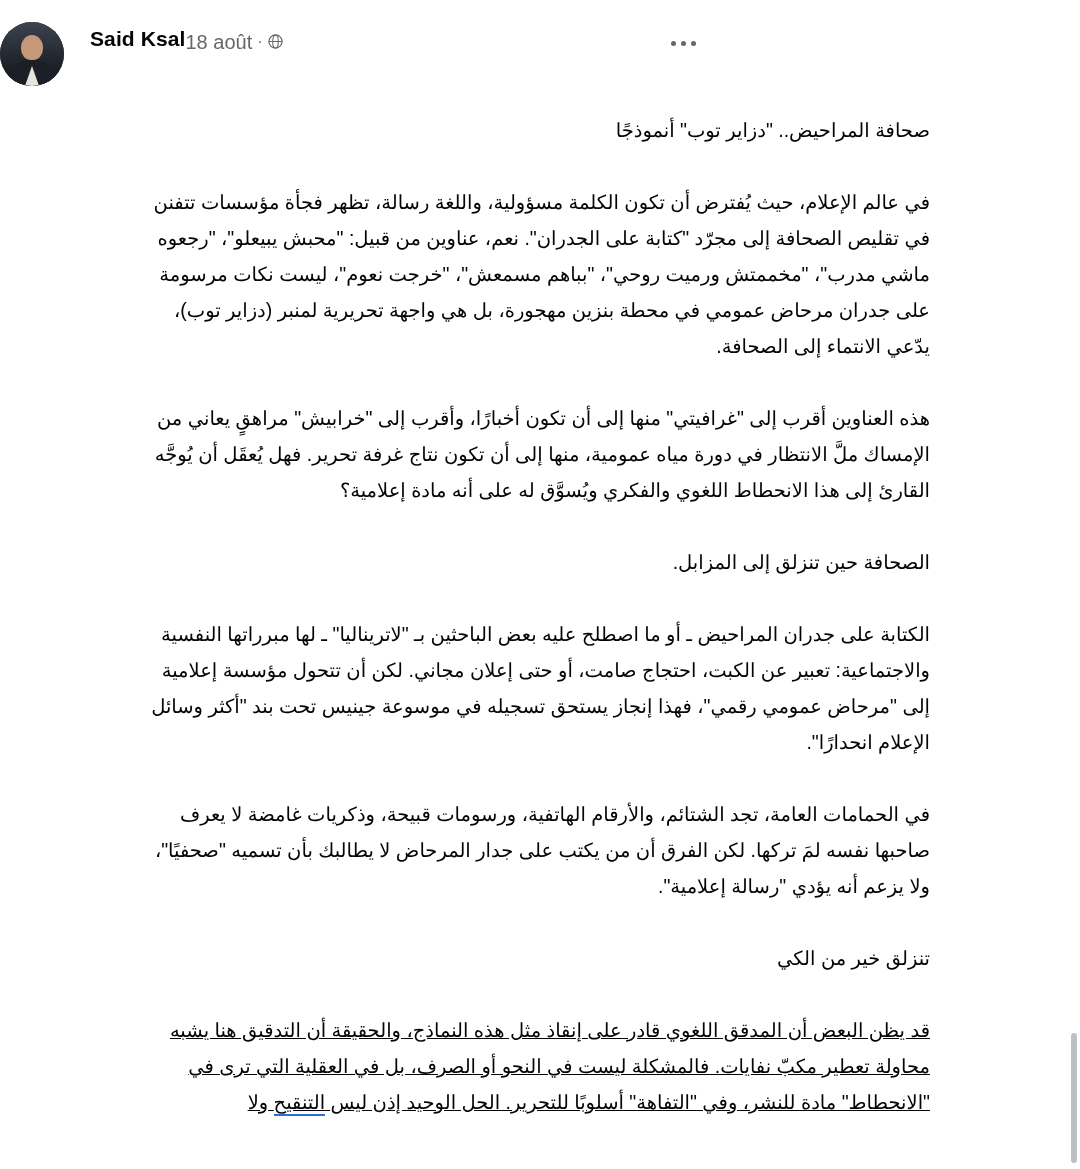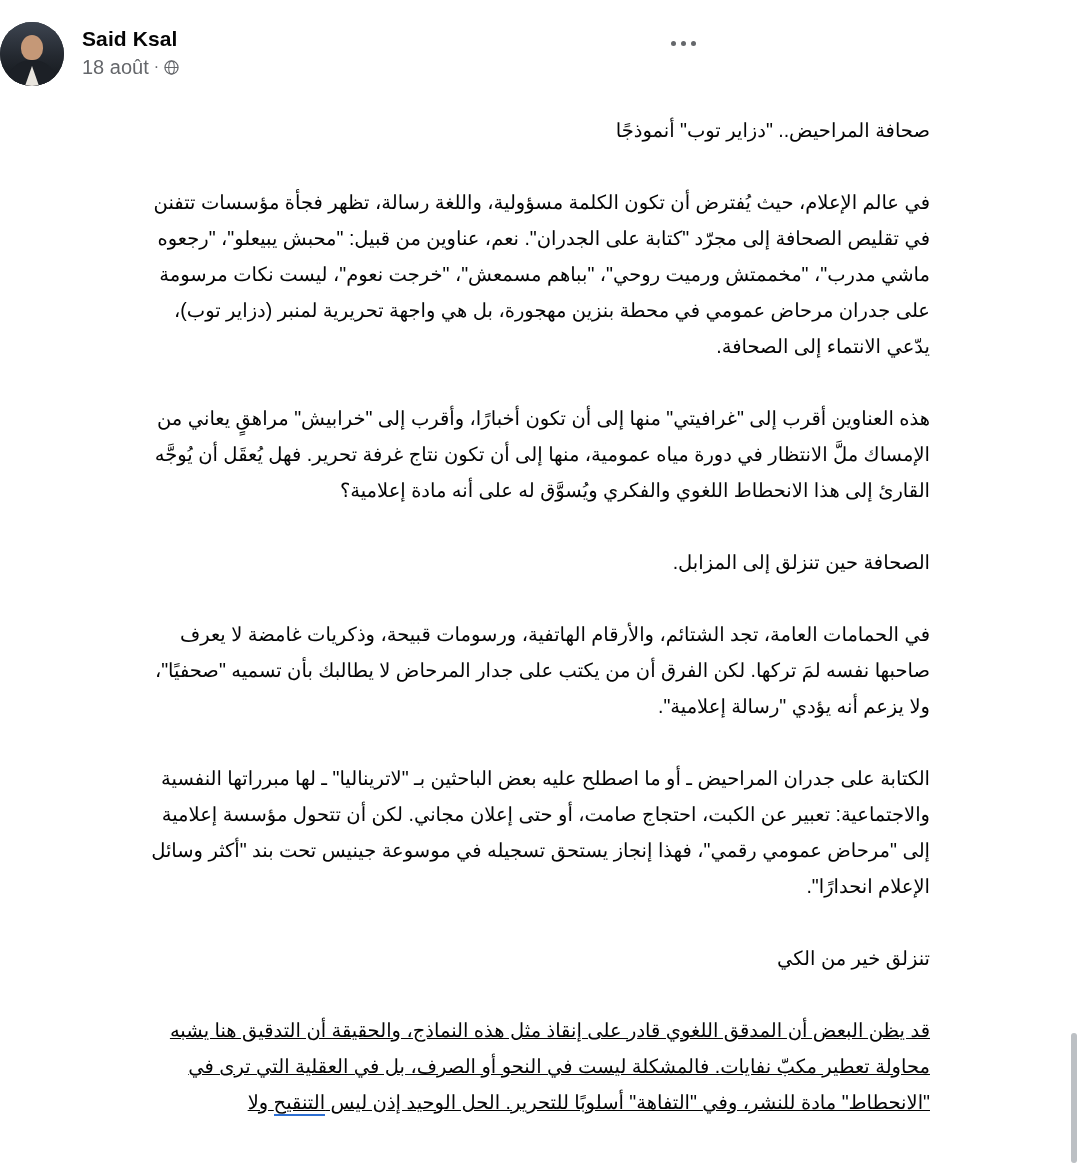--- a/index.html
+++ b/index.html
@@ -66,23 +66,22 @@
     position: absolute;
     left: 50%;
     bottom: 0;
     transform: translateX(-50%);
     width: 14px;
     height: 20px;
     background: #e9e5de;
     clip-path: polygon(50% 0, 100% 100%, 0 100%);
   }
   .header-text {
-    margin-left: 18px;
-    display: flex;
-    flex-direction: column;
+    margin-left: 26px;
+    display: flex;
     justify-content: flex-end;
     padding-top: 4px;
   }
   .author-name {
     font-size: 21px;
     font-weight: bold;
     color: #050505;
     line-height: 26px;
     letter-spacing: 0.1px;
   }
@@ -186,21 +185,21 @@
       <i></i>
       <i></i>
     </div>
   </div>
 
   <div class="post-body">
     <p>صحافة المراحيض.. "دزاير توب" أنموذجًا</p>
     <p>في عالم الإعلام، حيث يُفترض أن تكون الكلمة مسؤولية، واللغة رسالة، تظهر فجأة مؤسسات تتفنن في تقليص الصحافة إلى مجرّد "كتابة على الجدران". نعم، عناوين من قبيل: "محبش يبيعلو"، "رجعوه ماشي مدرب"، "مخممتش ورميت روحي"، "بباهم مسمعش"، "خرجت نعوم"، ليست نكات مرسومة على جدران مرحاض عمومي في محطة بنزين مهجورة، بل هي واجهة تحريرية لمنبر (دزاير توب)، يدّعي الانتماء إلى الصحافة.</p>
     <p>هذه العناوين أقرب إلى "غرافيتي" منها إلى أن تكون أخبارًا، وأقرب إلى "خرابيش" مراهقٍ يعاني من الإمساك ملَّ الانتظار في دورة مياه عمومية، منها إلى أن تكون نتاج غرفة تحرير. فهل يُعقَل أن يُوجَّه القارئ إلى هذا الانحطاط اللغوي والفكري ويُسوَّق له على أنه مادة إعلامية؟</p>
     <p>الصحافة حين تنزلق إلى المزابل.</p>
+    <p>الكتابة على جدران المراحيض ـ أو ما اصطلح عليه بعض الباحثين بـ "لاتريناليا" ـ لها مبرراتها النفسية والاجتماعية: تعبير عن الكبت، احتجاج صامت، أو حتى إعلان مجاني. لكن أن تتحول مؤسسة إعلامية إلى "مرحاض عمومي رقمي"، فهذا إنجاز يستحق تسجيله في موسوعة جينيس تحت بند "أكثر وسائل الإعلام انحدارًا".</p>
     <p>في الحمامات العامة، تجد الشتائم، والأرقام الهاتفية، ورسومات قبيحة، وذكريات غامضة لا يعرف صاحبها نفسه لمَ تركها. لكن الفرق أن من يكتب على جدار المرحاض لا يطالبك بأن تسميه "صحفيًا"، ولا يزعم أنه يؤدي "رسالة إعلامية".</p>
-    <p>الكتابة على جدران المراحيض ـ أو ما اصطلح عليه بعض الباحثين بـ "لاتريناليا" ـ لها مبرراتها النفسية والاجتماعية: تعبير عن الكبت، احتجاج صامت، أو حتى إعلان مجاني. لكن أن تتحول مؤسسة إعلامية إلى "مرحاض عمومي رقمي"، فهذا إنجاز يستحق تسجيله في موسوعة جينيس تحت بند "أكثر وسائل الإعلام انحدارًا".</p>
     <p>تنزلق خير من الكي</p>
     <p><span>قد يظن البعض أن المدقق اللغوي قادر على إنقاذ مثل هذه النماذج، والحقيقة أن التدقيق هنا يشبه محاولة تعطير مكبّ نفايات. فالمشكلة ليست في النحو أو الصرف، بل في العقلية التي ترى في "الانحطاط" مادة للنشر، وفي "التفاهة" أسلوبًا للتحرير. الحل الوحيد إذن ليس </span><a class="underline-link" href="#">التنقيح</a><span> ولا</span></p>
   </div>
 
 </div>
 
 <div class="scrollbar"></div>
 
 </body></html>

